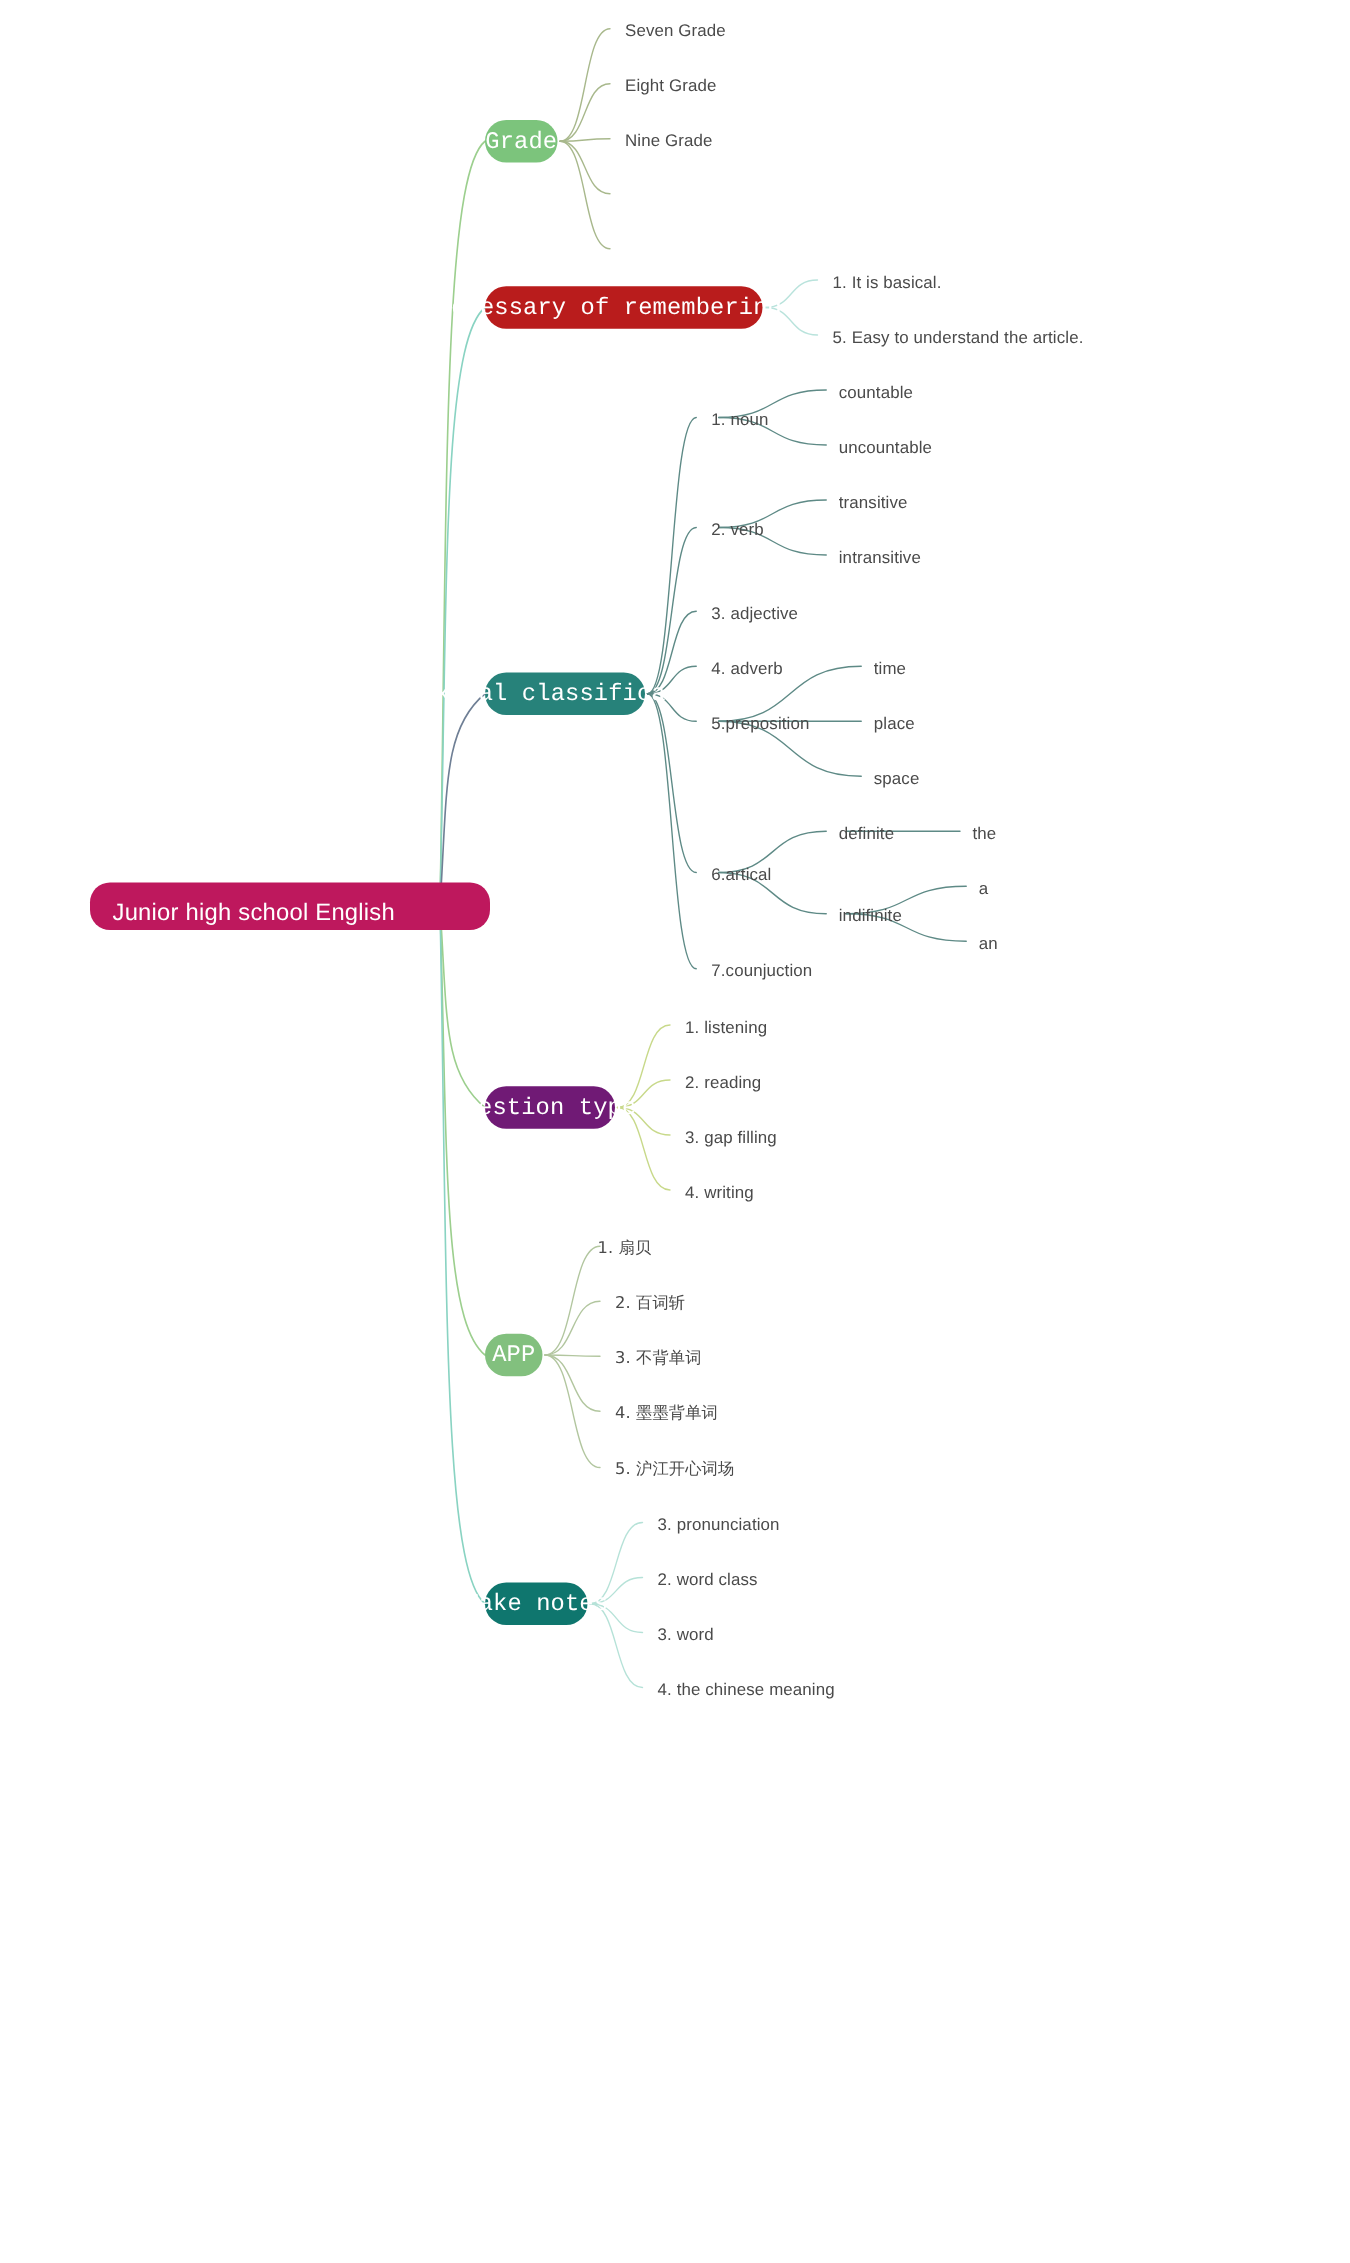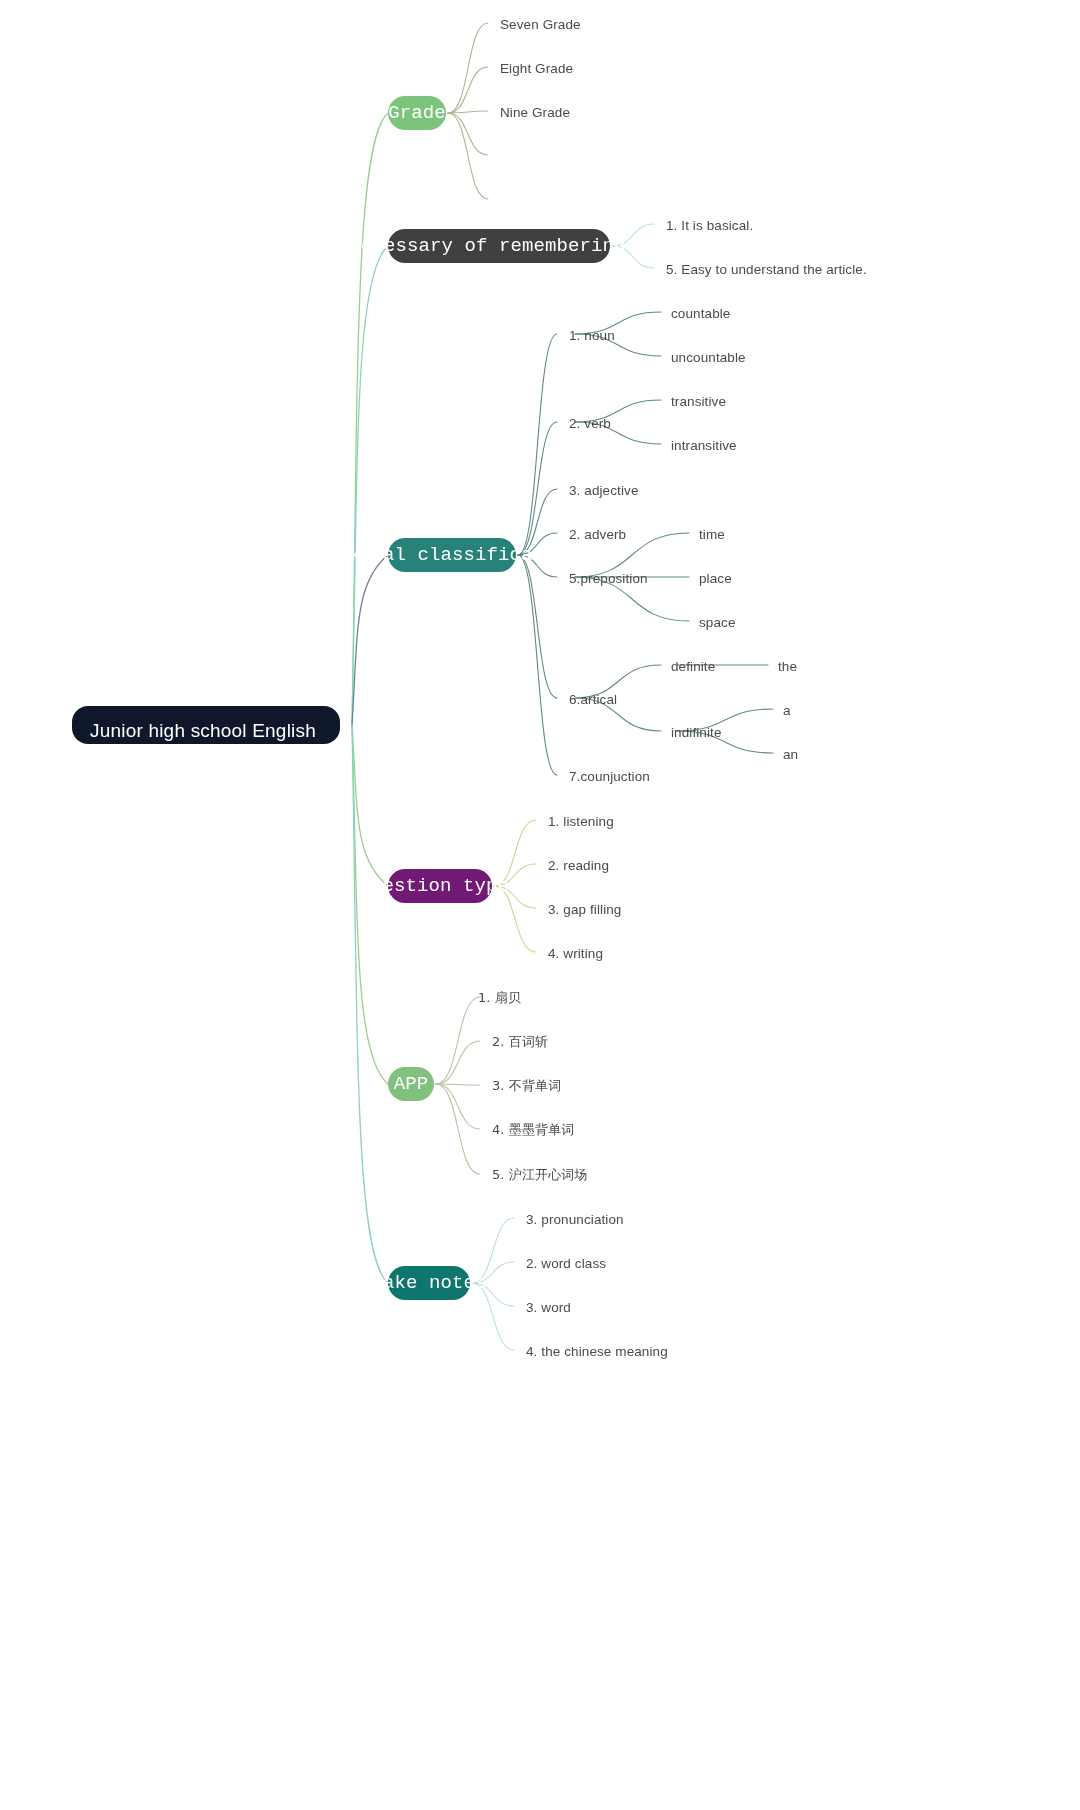--- a/index.html
+++ b/index.html
@@ -112,37 +112,37 @@
       <path d="M 436 1084 C 460.2 1084, 455.8 1041, 480 1041" fill="none" stroke="#b2c69f" stroke-width="1.1" stroke-linecap="round"></path>
       <path d="M 436 1084 C 460.2 1084, 455.8 1085, 480 1085" fill="none" stroke="#b2c69f" stroke-width="1.1" stroke-linecap="round"></path>
       <path d="M 436 1084 C 460.2 1084, 455.8 1129, 480 1129" fill="none" stroke="#b2c69f" stroke-width="1.1" stroke-linecap="round"></path>
       <path d="M 436 1084 C 460.2 1084, 455.8 1174, 480 1174" fill="none" stroke="#b2c69f" stroke-width="1.1" stroke-linecap="round"></path>
       <path d="M 352 725 C 358 1031.9, 354 1255, 388 1283" fill="none" stroke="#89d3c2" stroke-width="1.3" stroke-linecap="round"></path>
       <path d="M 472 1283 C 495.1 1283, 490.9 1218, 514 1218" fill="none" stroke="#b6e2d8" stroke-width="1.1" stroke-linecap="round"></path>
       <path d="M 472 1283 C 495.1 1283, 490.9 1262, 514 1262" fill="none" stroke="#b6e2d8" stroke-width="1.1" stroke-linecap="round"></path>
       <path d="M 472 1283 C 495.1 1283, 490.9 1306, 514 1306" fill="none" stroke="#b6e2d8" stroke-width="1.1" stroke-linecap="round"></path>
       <path d="M 472 1283 C 495.1 1283, 490.9 1350, 514 1350" fill="none" stroke="#b6e2d8" stroke-width="1.1" stroke-linecap="round"></path>
     </svg>
-<div class="node root" style="left: 72px; top: 706px; width: 268px; height: 38px; background: #0f172a;">
+<div class="node root" style="left: 72px; top: 706px; width: 320px; height: 38px; background: #be185d;">
       <div>Junior high school English</div>
       <div>vocabulary</div>
     </div>
     <div class="node pill" style="left: 388px; top: 96px; width: 58px; height: 34px; background: rgb(124, 196, 124);">
       <span>Grade</span>
     </div>
     <div class="node leaf" style="left: 500px; top: 15px; height: 18px;">
       <span>Seven Grade</span>
     </div>
     <div class="node leaf" style="left: 500px; top: 59px; height: 18px;">
       <span>Eight Grade</span>
     </div>
     <div class="node leaf" style="left: 500px; top: 103px; height: 18px;">
       <span>Nine Grade</span>
     </div>
-    <div class="node pill" style="left: 388px; top: 229px; width: 222px; height: 34px; background: #404040;">
+    <div class="node pill" style="left: 388px; top: 229px; width: 222px; height: 34px; background: #b91c1c;">
       <span>The necessary of remembering words</span>
     </div>
     <div class="node leaf" style="left: 666px; top: 216px; height: 18px;">
       <span>1. It is basical.</span>
     </div>
     <div class="node leaf" style="left: 666px; top: 260px; height: 18px;">
       <span>5. Easy to understand the article.</span>
     </div>
     <div class="node pill" style="left: 388px; top: 538px; width: 128px; height: 34px; background: rgb(39, 130, 122);">
       <span>lexical classification</span>
@@ -162,21 +162,21 @@
     <div class="node leaf" style="left: 671px; top: 392px; height: 18px;">
       <span>transitive</span>
     </div>
     <div class="node leaf" style="left: 671px; top: 436px; height: 18px; justify-content: flex-end;">
       <span>intransitive</span>
     </div>
     <div class="node leaf" style="left: 569px; top: 481px; height: 18px;">
       <span>3. adjective</span>
     </div>
     <div class="node leaf" style="left: 569px; top: 525px; height: 18px;">
-      <span>2. adverb</span>
+      <span>4. adverb</span>
     </div>
     <div class="node leaf" style="left: 569px; top: 569px; height: 18px;">
       <span>5.preposition</span>
     </div>
     <div class="node leaf" style="left: 699px; top: 525px; height: 18px;">
       <span>time</span>
     </div>
     <div class="node leaf" style="left: 699px; top: 569px; height: 18px;">
       <span>place</span>
     </div>

